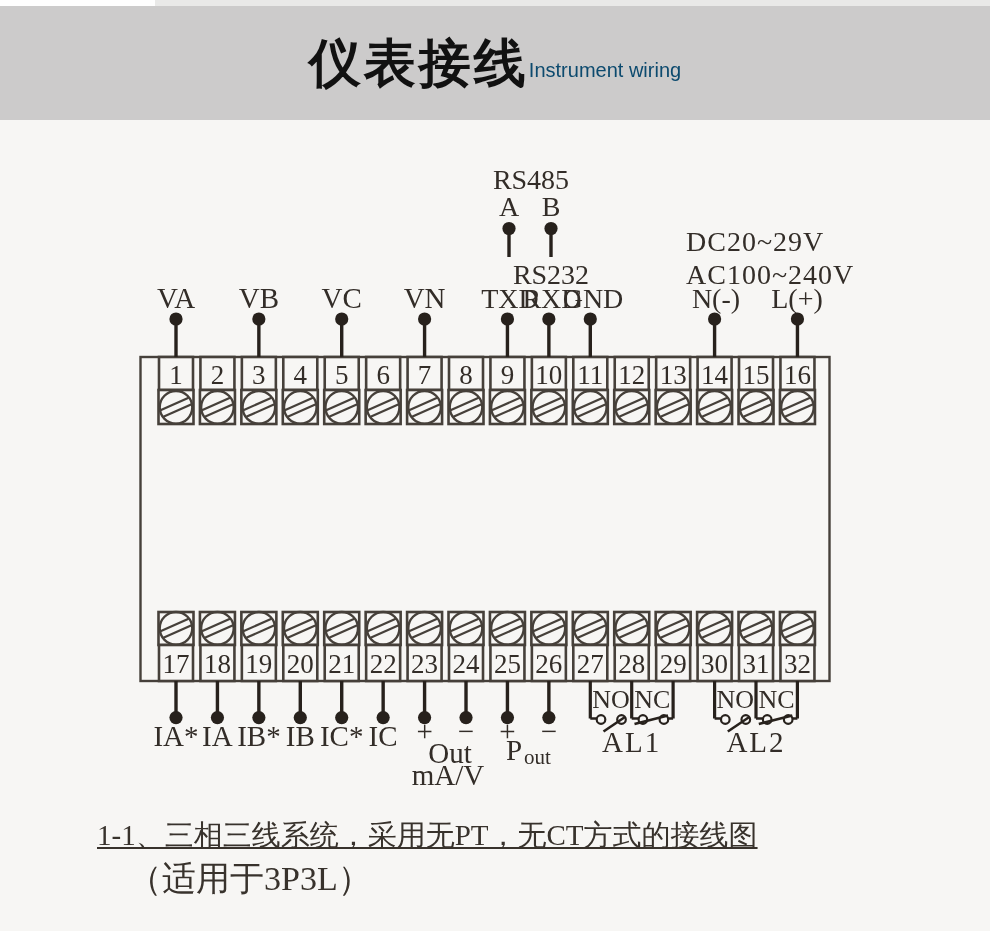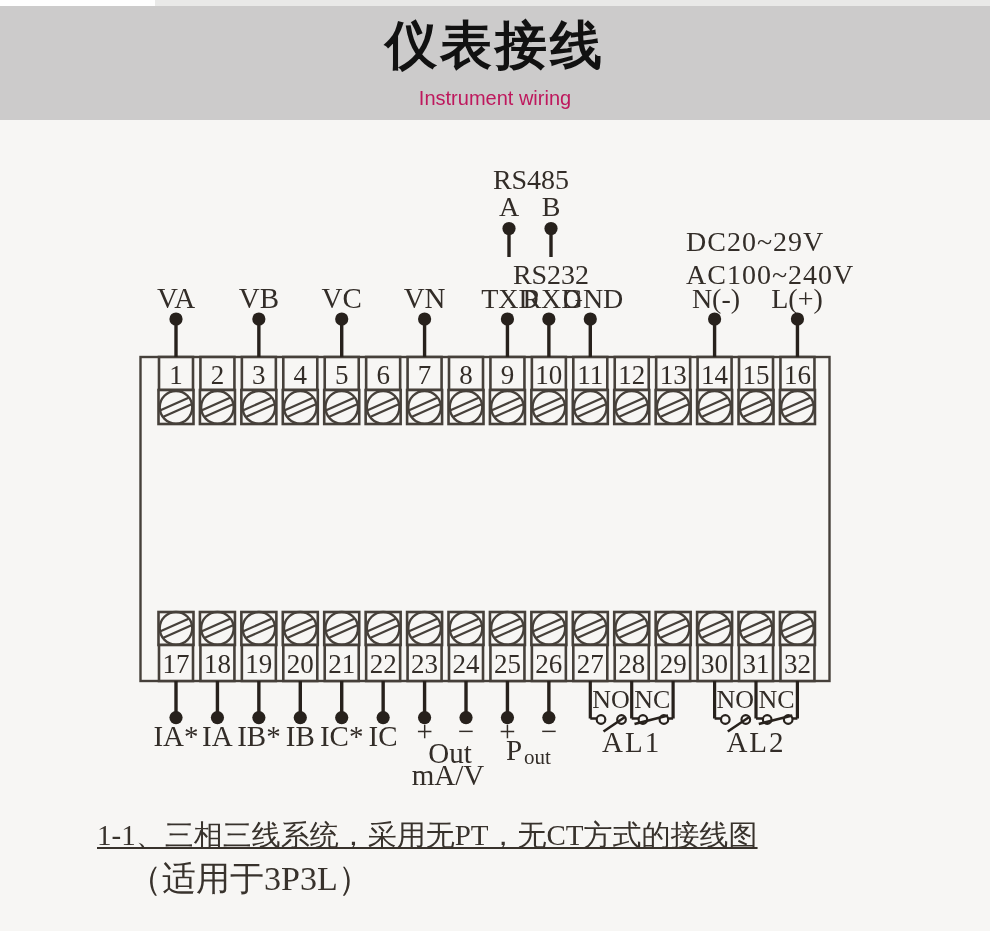--- a/index.html
+++ b/index.html
@@ -5,29 +5,29 @@
   html,body{margin:0;padding:0;}
   body{
     width:990px;height:931px;position:relative;overflow:hidden;
     background:#f7f6f4;
     font-family:"Liberation Serif","DejaVu Serif",serif;
   }
   .top-strip{position:absolute;left:0;top:0;width:990px;height:6px;background:#e9e9e8;}
   .top-strip .white-seg{position:absolute;left:0;top:0;width:155px;height:6px;background:#fefefe;}
   .header-band{
     position:absolute;left:0;top:6px;width:990px;height:114px;background:#cccbcb;
-    display:flex;flex-direction:column;align-items:center;justify-content:center;
+    display:flex;flex-direction:row;align-items:center;justify-content:center;
   }
   .header-title{
     font-family:"Liberation Sans","DejaVu Sans",sans-serif;
     font-weight:700;font-size:52px;line-height:56px;color:#111;letter-spacing:3px;
   }
   .header-subtitle{
     font-family:"Liberation Sans","DejaVu Sans",sans-serif;
-    font-weight:400;font-size:20px;line-height:22px;color:#be185d;margin-top:14px;
+    font-weight:400;font-size:20px;line-height:22px;color:#0c4a6e;margin-top:14px;
   }
   #diagram{position:absolute;left:0;top:0;}
   #diagram text{
     font-family:"Liberation Serif","DejaVu Serif",serif;
     fill:#332d28;
   }
   .caption{
     position:absolute;left:0;top:0;width:990px;color:#38322c;
     font-family:"Liberation Serif","DejaVu Serif",serif;
   }

